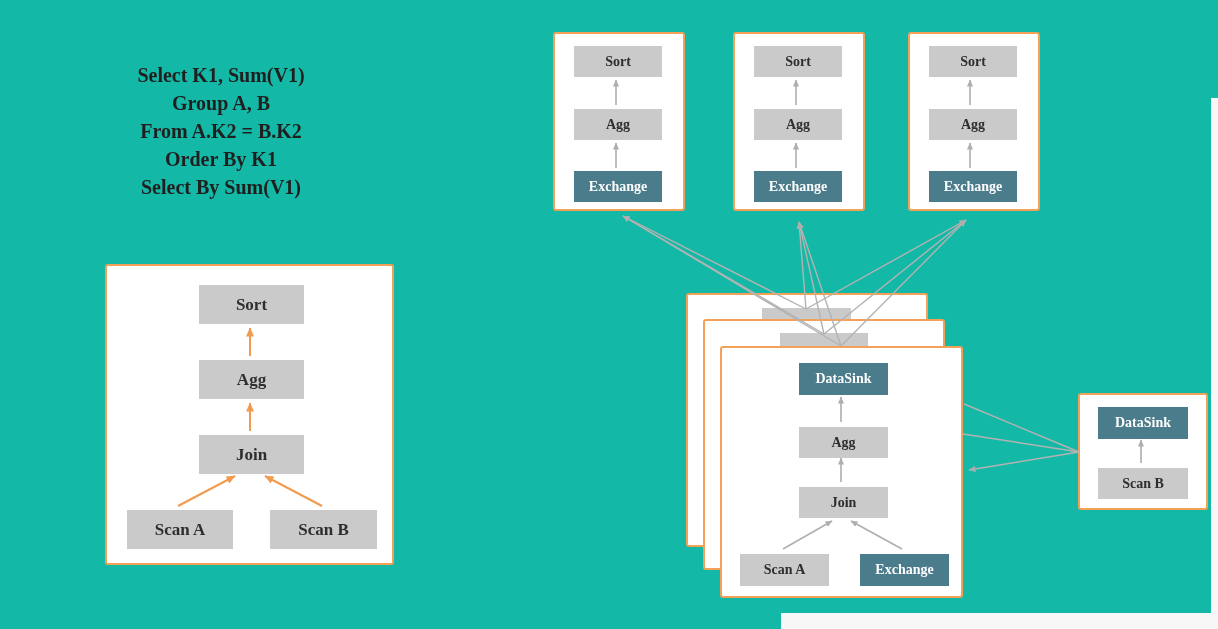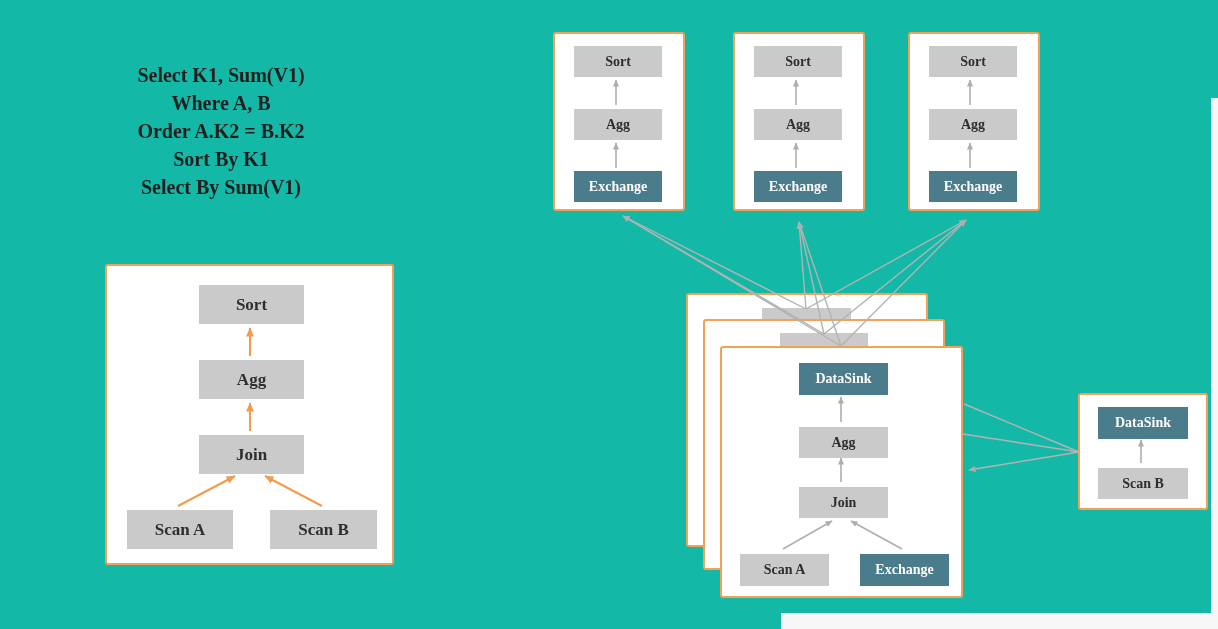--- a/index.html
+++ b/index.html
@@ -36,23 +36,23 @@
 </head>
 <body>
 
 <div id="stage">
 
   <div class="strip" style="left:1211px;top:98px;width:7px;height:531px;"></div>
   <div class="strip" style="left:781px;top:613px;width:437px;height:16px;"></div>
 
   <div id="sql-query">
     <div>Select K1, Sum(V1)</div>
-    <div>Where A, B</div>
-    <div>Order A.K2 = B.K2</div>
-    <div>Sort By K1</div>
+    <div>Group A, B</div>
+    <div>From A.K2 = B.K2</div>
+    <div>Order By K1</div>
     <div>Select By Sum(V1)</div>
   </div>
 
   <div class="fragment-box big" style="left:105px;top:264px;width:289px;height:301px;">
     <div class="node" style="left:92px;top:19px;width:105px;height:39px;">Sort</div>
     <div class="node" style="left:92px;top:94px;width:105px;height:39px;">Agg</div>
     <div class="node" style="left:92px;top:169px;width:105px;height:39px;">Join</div>
     <div class="node" style="left:20px;top:244px;width:106px;height:39px;">Scan A</div>
     <div class="node" style="left:163px;top:244px;width:107px;height:39px;">Scan B</div>
   </div>

